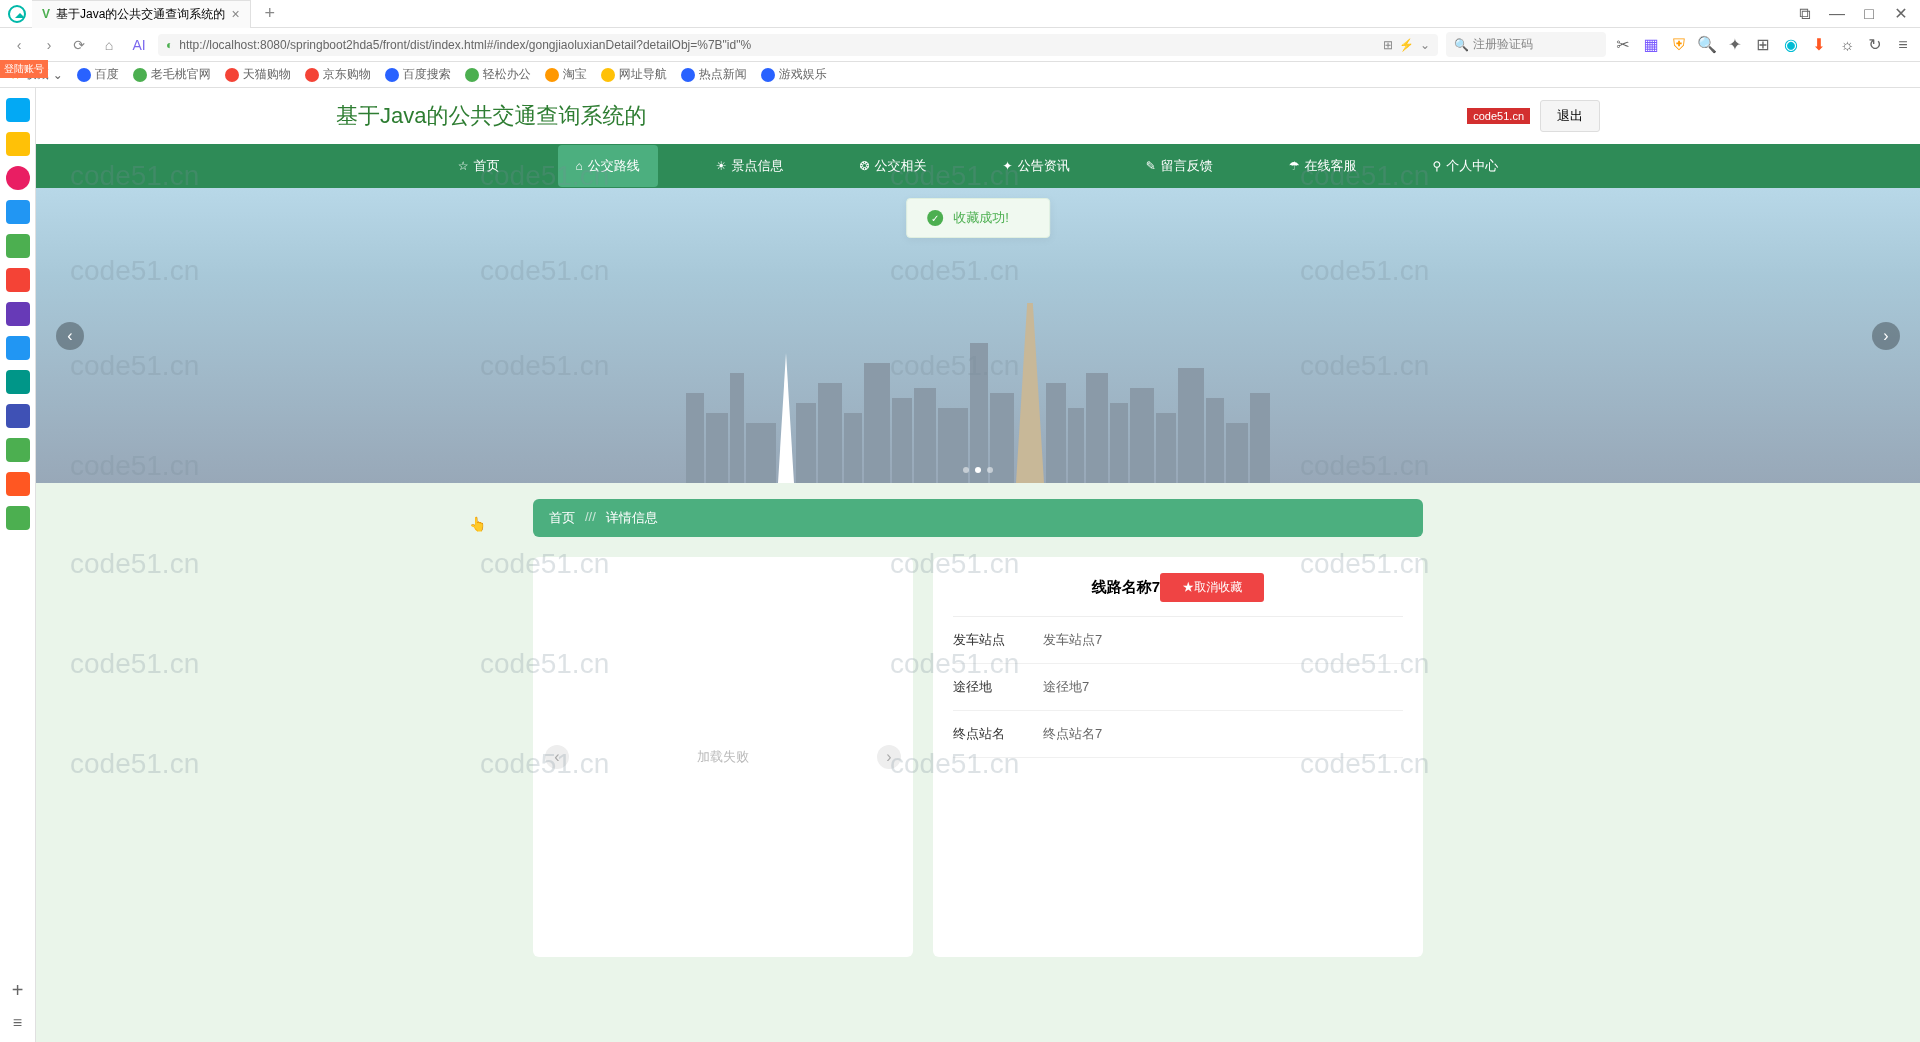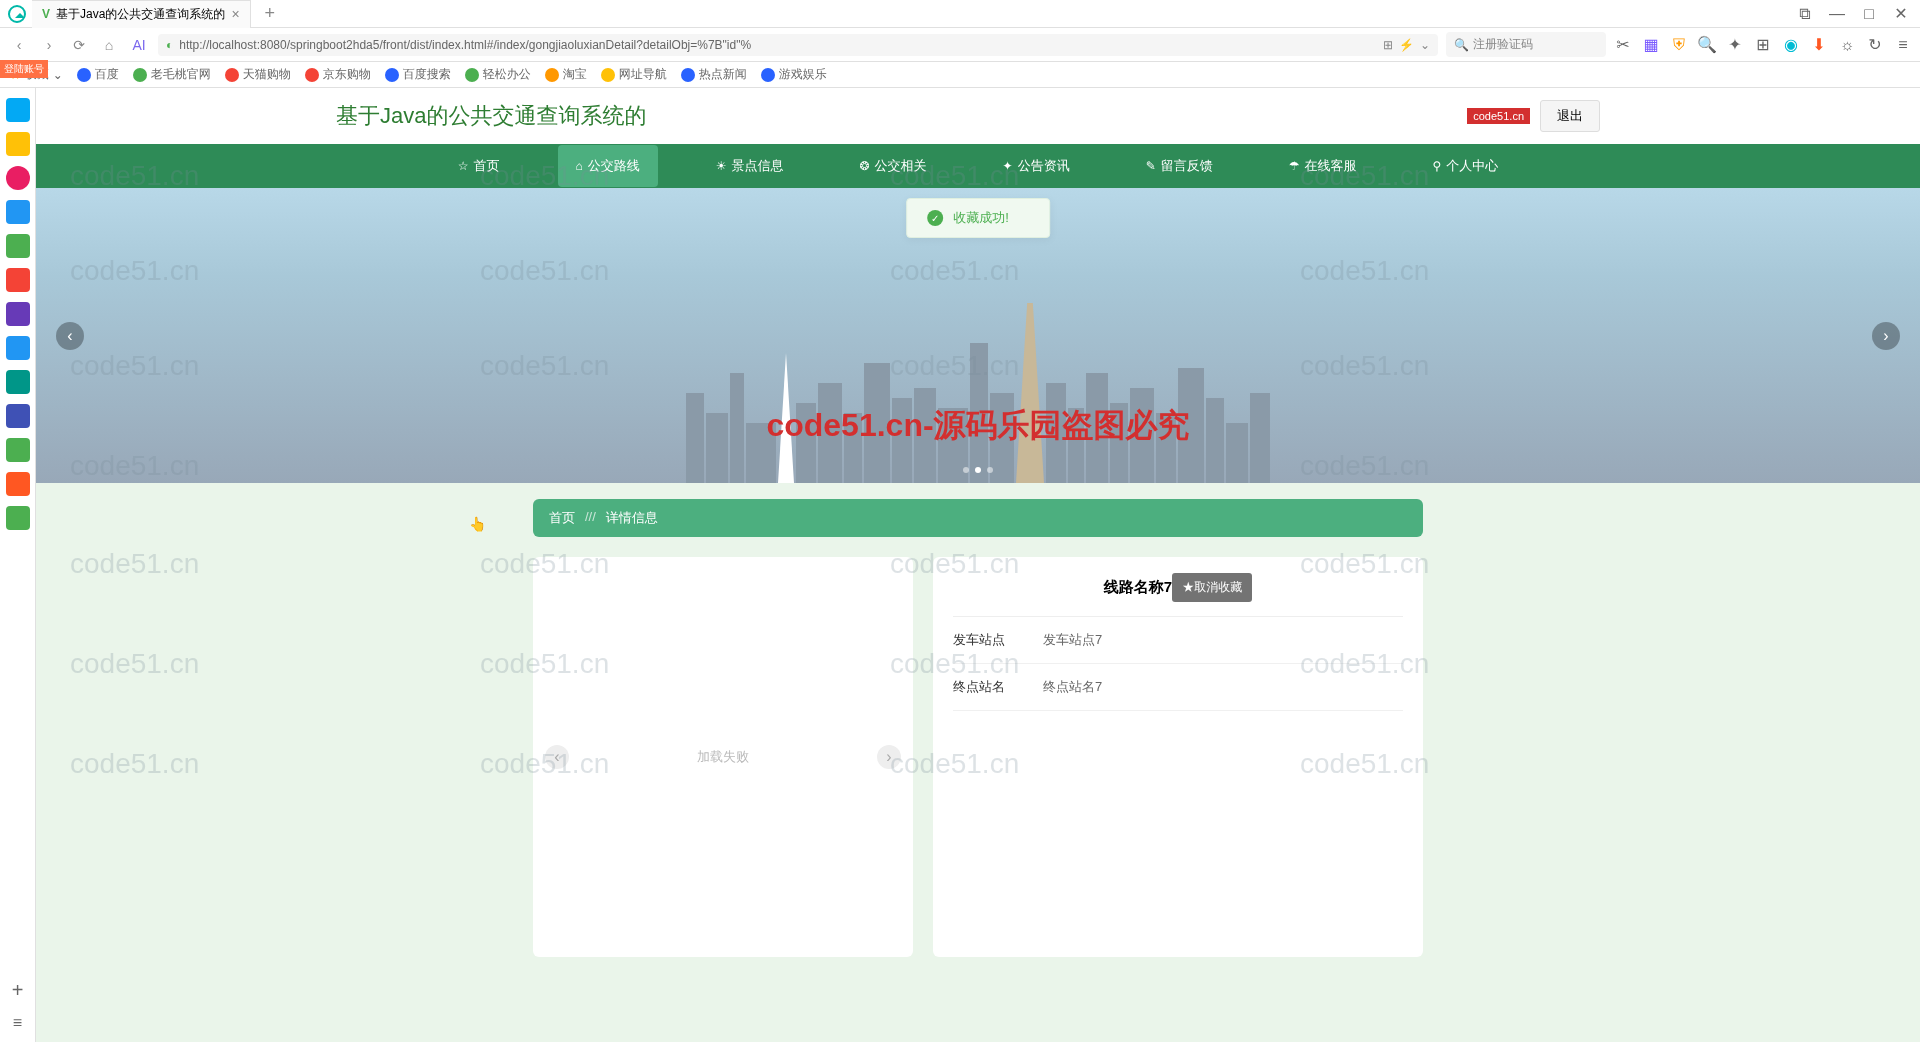--- a/index.html
+++ b/index.html
@@ -68,21 +68,21 @@
 .detail-row { display: flex; gap: 20px; margin-top: 20px; }
 .image-panel { width: 380px; height: 400px; background: #fff; border-radius: 6px; display: flex; align-items: center; justify-content: center; position: relative; }
 .img-placeholder { color: #bbb; font-size: 13px; }
 .img-arrow { position: absolute; top: 50%; transform: translateY(-50%); width: 24px; height: 24px; background: #eee; border-radius: 50%; display: flex; align-items: center; justify-content: center; cursor: pointer; color: #aaa; }
 .img-arrow.left { left: 12px; }
 .img-arrow.right { right: 12px; }
 
 .info-panel { flex: 1; background: #fff; border-radius: 6px; padding: 16px 20px; }
 .info-header { display: flex; justify-content: center; align-items: center; padding-bottom: 14px; border-bottom: 1px solid #eee; }
 .info-title { font-size: 15px; font-weight: 600; }
-.fav-btn { background: #737373; color: #fff; border: none; padding: 6px 10px; font-size: 12px; border-radius: 3px; cursor: pointer; }
+.fav-btn { background: #ef4444; color: #fff; border: none; padding: 6px 22px; font-size: 12px; border-radius: 3px; cursor: pointer; }
 .info-row { display: flex; padding: 14px 0; border-bottom: 1px solid #f0f0f0; font-size: 13px; }
 .info-label { width: 90px; color: #333; font-weight: 500; }
 .info-value { color: #666; }
 
 .toast { position: absolute; top: 110px; left: 50%; transform: translateX(-50%); background: #f0f9f0; border: 1px solid #e0f0e0; padding: 10px 40px 10px 20px; border-radius: 4px; display: flex; align-items: center; gap: 10px; font-size: 13px; color: #4caf50; box-shadow: 0 2px 8px rgba(0,0,0,0.05); z-index: 200; }
 .toast-icon { width: 16px; height: 16px; background: #4caf50; border-radius: 50%; color: #fff; display: flex; align-items: center; justify-content: center; font-size: 10px; }
 
 .watermark { position: fixed; color: rgba(120,140,150,0.25); font-size: 28px; font-weight: 500; pointer-events: none; z-index: 50; }
 
 .cursor-hand { position: absolute; top: 516px; left: 469px; font-size: 14px; z-index: 300; pointer-events: none; }
@@ -277,21 +277,20 @@
       <div class="building" style="width:16px;height:75px"></div>
       <div class="building" style="width:22px;height:110px"></div>
       <div class="building" style="width:18px;height:80px"></div>
       <div class="building" style="width:24px;height:95px"></div>
       <div class="building" style="width:20px;height:70px"></div>
       <div class="building" style="width:26px;height:115px"></div>
       <div class="building" style="width:18px;height:85px"></div>
       <div class="building" style="width:22px;height:60px"></div>
       <div class="building" style="width:20px;height:90px"></div>
     </div>
-    <div class="banner-text">code51.cn-源码乐园盗图必究</div>
     <div class="banner-arrow left">‹</div>
     <div class="banner-arrow right">›</div>
     <div class="banner-dots">
       <div class="dot"></div>
       <div class="dot active"></div>
       <div class="dot"></div>
     </div>
   </div>
 
   <div class="content">
@@ -309,20 +308,24 @@
       </div>
 
       <div class="info-panel">
         <div class="info-header">
           <div class="info-title">线路名称7</div>
           <button class="fav-btn">★取消收藏</button>
         </div>
         <div class="info-row">
             <div class="info-label">发车站点</div>
             <div class="info-value">发车站点7</div>
+          </div>
+        <div class="info-row">
+            <div class="info-label">途径地</div>
+            <div class="info-value">途径地7</div>
           </div>
         <div class="info-row">
             <div class="info-label">终点站名</div>
             <div class="info-value">终点站名7</div>
           </div>
       </div>
     </div>
   </div>
 
   <div class="toast">

